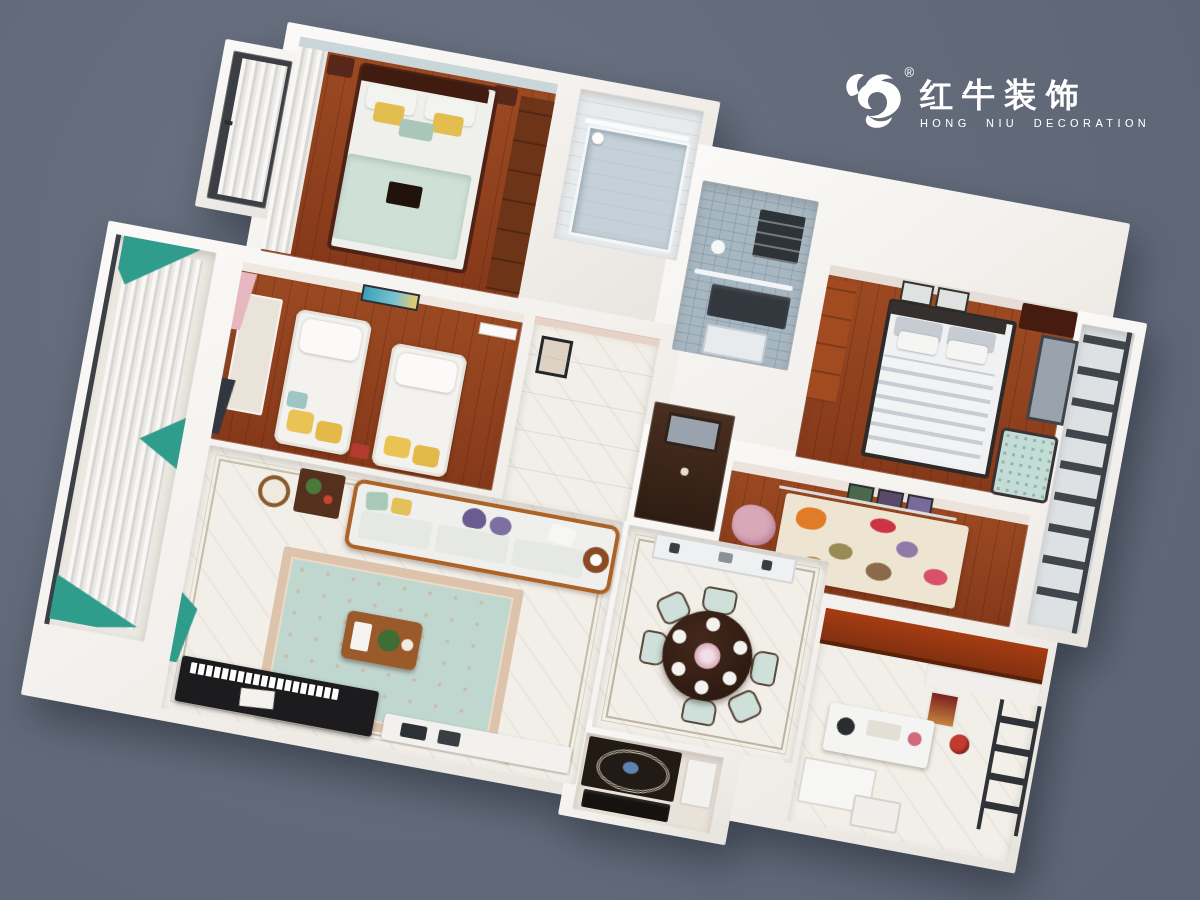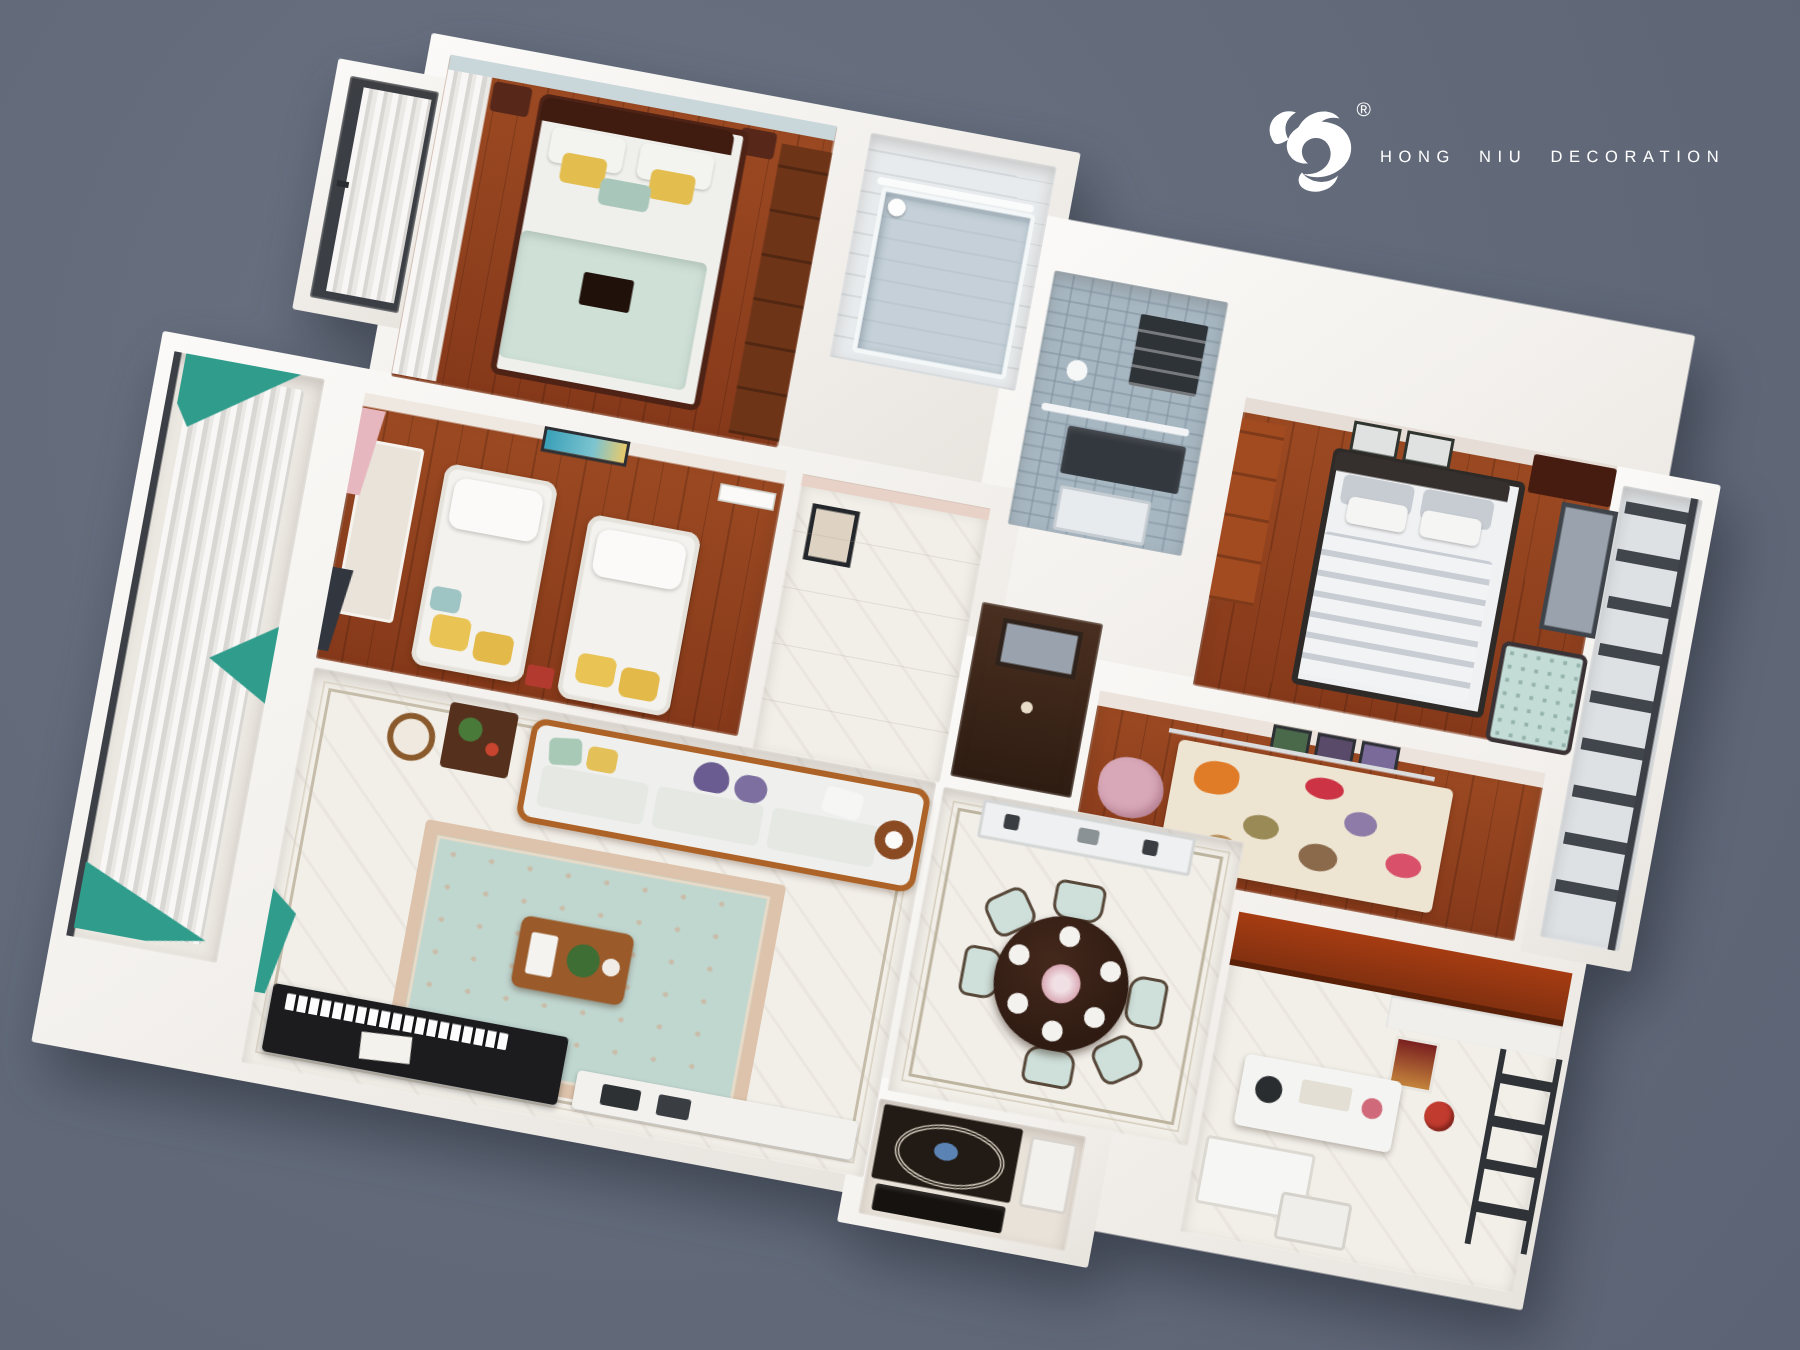--- a/index.html
+++ b/index.html
@@ -36,20 +36,21 @@
         <g fill="#ffffff">
           <path d="M10,26 C4,14 16,4 26,8 C19,12 17,19 21,26 C14,30 12,30 10,26 Z"></path>
           <path d="M27,19 C33,6 49,4 55,12 C46,10 39,15 39,23 C33,26 29,24 27,19 Z"></path>
           <path d="M52,16 C62,20 66,32 60,41 C54,50 40,54 31,49 C42,50 50,43 49,34 C48,27 42,23 35,26 C29,29 28,37 34,42 C24,43 17,34 21,25 C25,16 40,11 52,16 Z"></path>
           <path d="M30,48 C36,56 48,56 54,50 C52,60 38,64 30,58 C27,55 27,51 30,48 Z"></path>
         </g>
       </svg>
       <span class="reg">®</span>
     </div>
     <div class="txt">
+      <div class="cn">红牛装饰</div>
       <div class="en">HONG NIU DECORATION</div>
     </div>
   </div>
 
   <div class="plan">
 
     <div class="slab" style="left:140px;top:0;width:440px;height:245px;"></div>
     <div class="slab" style="left:82px;top:28px;width:80px;height:170px;"></div>
     <div class="slab" style="left:555px;top:45px;width:450px;height:300px;"></div>
     <div class="slab" style="left:0;top:228px;width:585px;height:482px;"></div>

